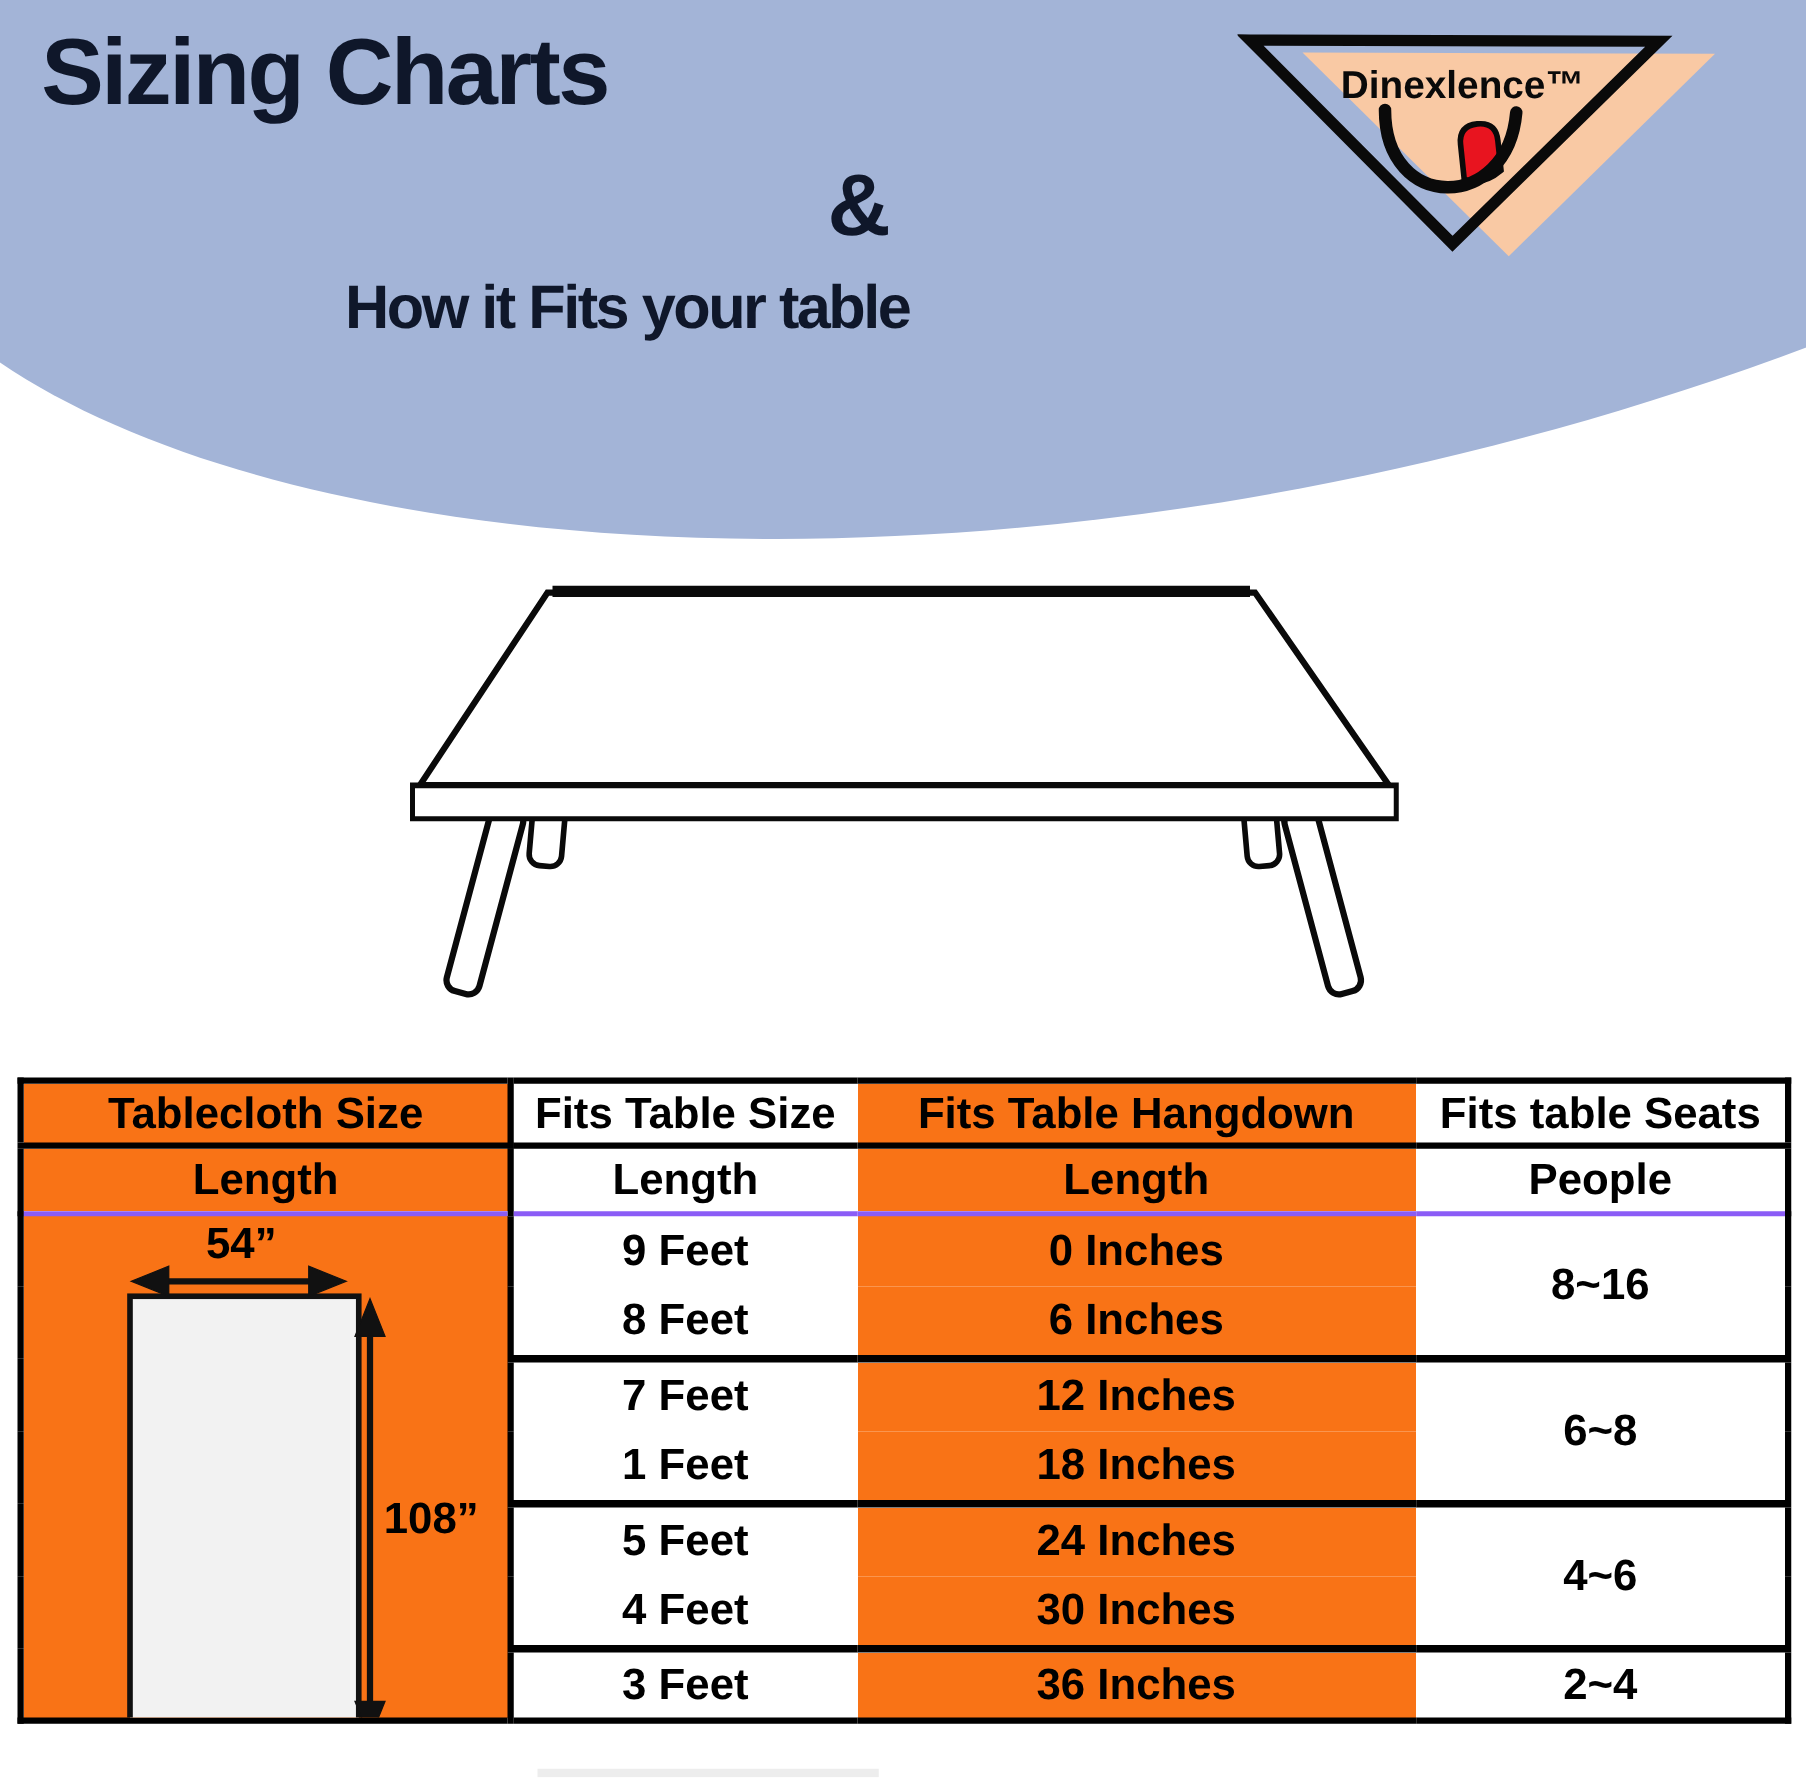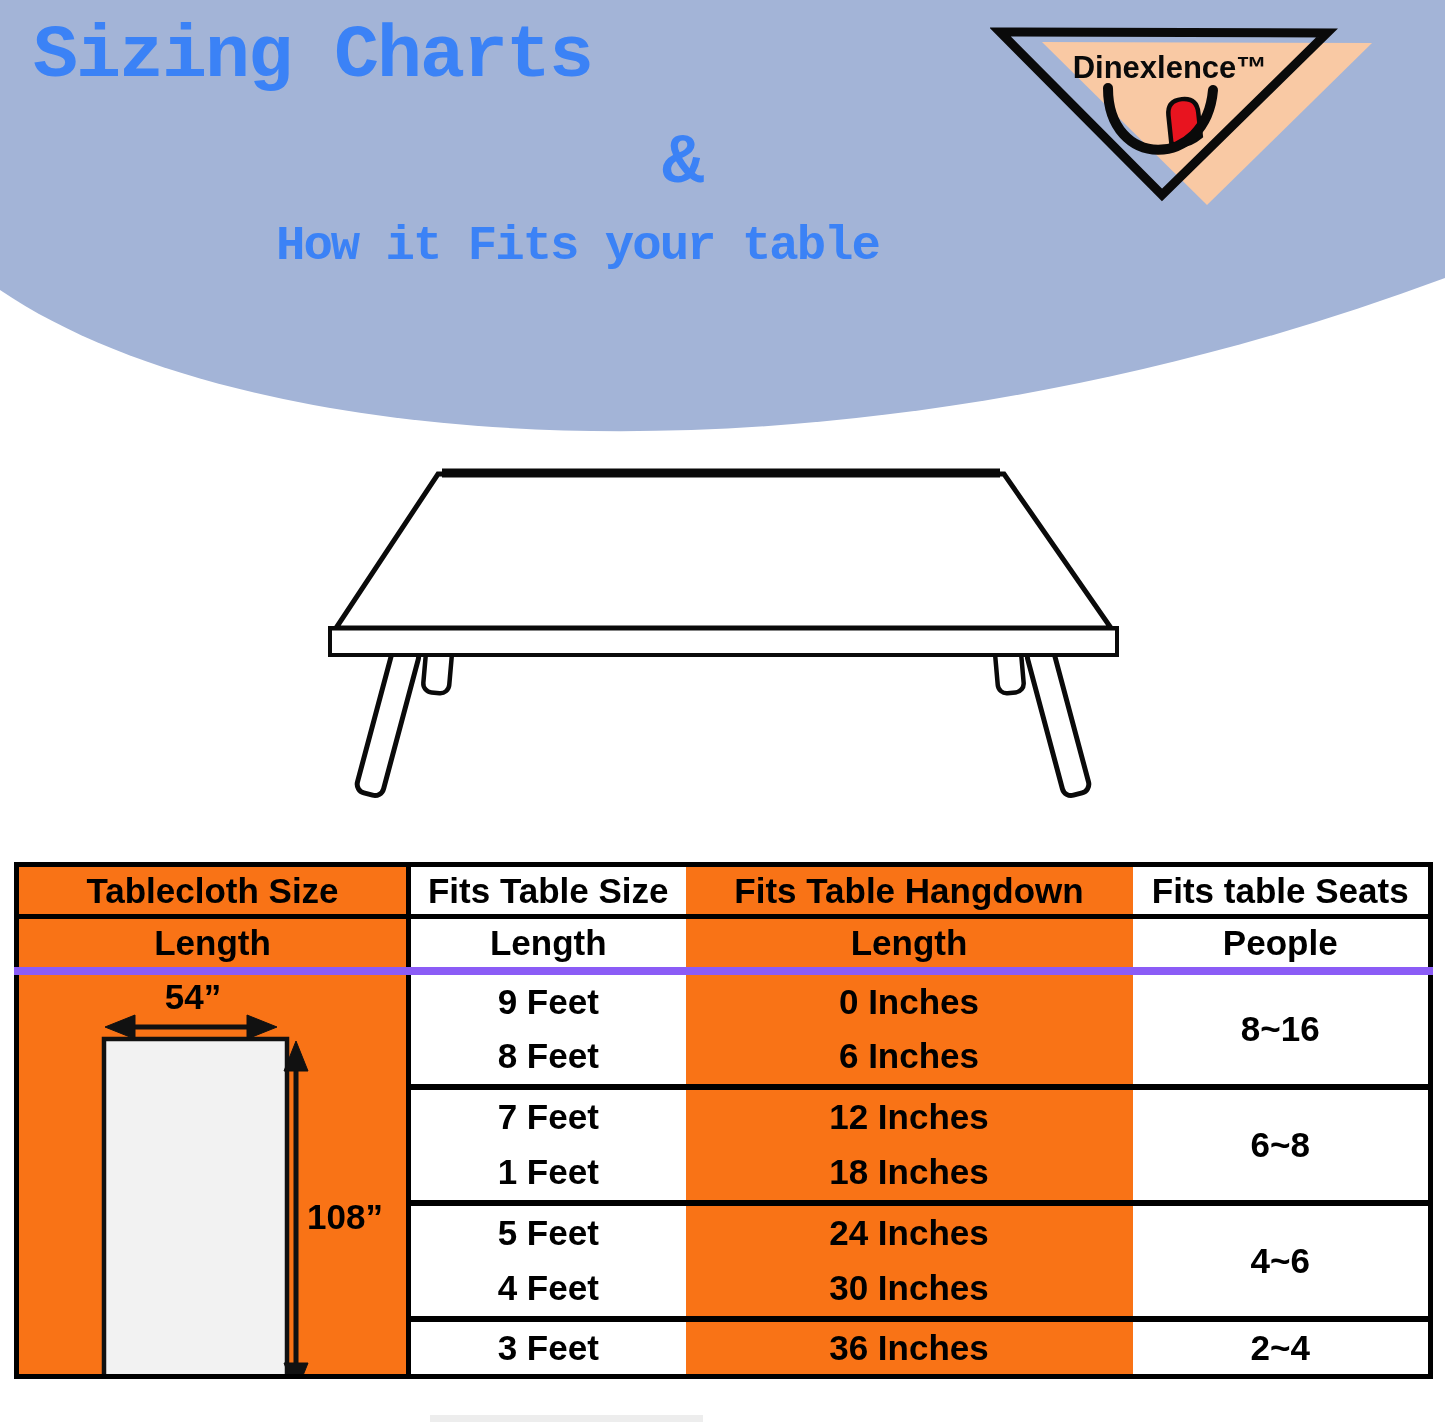--- a/index.html
+++ b/index.html
@@ -1,37 +1,37 @@
 <!DOCTYPE html>
 <html><head>
 <meta charset="utf-8">
 <style>
   html,body{margin:0;padding:0;background:#fff;}
   .page{position:relative;width:1445px;height:1422px;background:#ffffff;overflow:hidden;
         font-family:"Liberation Sans",sans-serif;color:#0a0a0a;}
   
   .hero-svg{position:absolute;left:0;top:0;}
-  .title{position:absolute;font-family:Liberation Mono, monospace;font-weight:bold;color:#3b82f6;
+  .title{position:absolute;font-family:Liberation Sans, sans-serif;font-weight:bold;color:#0f172a;
          white-space:nowrap;letter-spacing:-2px;}
   .title-1{left:33px;top:14px;font-size:75px;}
   .title-amp{left:662px;top:124px;font-size:70px;letter-spacing:0;}
   .title-2{left:276px;top:218px;font-size:49px;}
   .logo-svg{position:absolute;left:990px;top:15px;}
   
   .art-svg{position:absolute;left:300px;top:440px;}
   
   table.chart{position:absolute;left:14px;top:862px;width:1417px;table-layout:fixed;
               border-collapse:collapse;border:5px solid #000;text-align:center;}
   .chart th,.chart td{padding:0;font-weight:bold;font-size:35px;vertical-align:middle;
                       font-family:"Liberation Sans",sans-serif;color:#000;overflow:hidden;}
   .g{background:#f97316;}
   tr.h1{height:52px;}
   tr.h1 > *{border-bottom:5px solid #000;}
   tr.h2{height:54px;}
-  tr.h2 > *{border-bottom:8px solid #8b5cf6;}
+  tr.h2 > *{border-bottom:4px solid #8b5cf6;}
   tr.body{height:58px;}
   tr.divider > td{border-top:6px solid #000;}
   .c1{border-right:5px solid #000;}
   td.diagcell{vertical-align:top;}
   .diag{position:relative;width:100%;height:371px;}
   .dlabel{position:absolute;font-size:35px;font-weight:bold;white-space:nowrap;}
   .dlabel-w{left:105px;width:138px;top:2px;text-align:center;}
   .dlabel-h{left:288px;top:222px;}
   .sliver{position:absolute;left:430px;top:1415px;width:273px;height:7px;background:#ededed;}
 </style>

